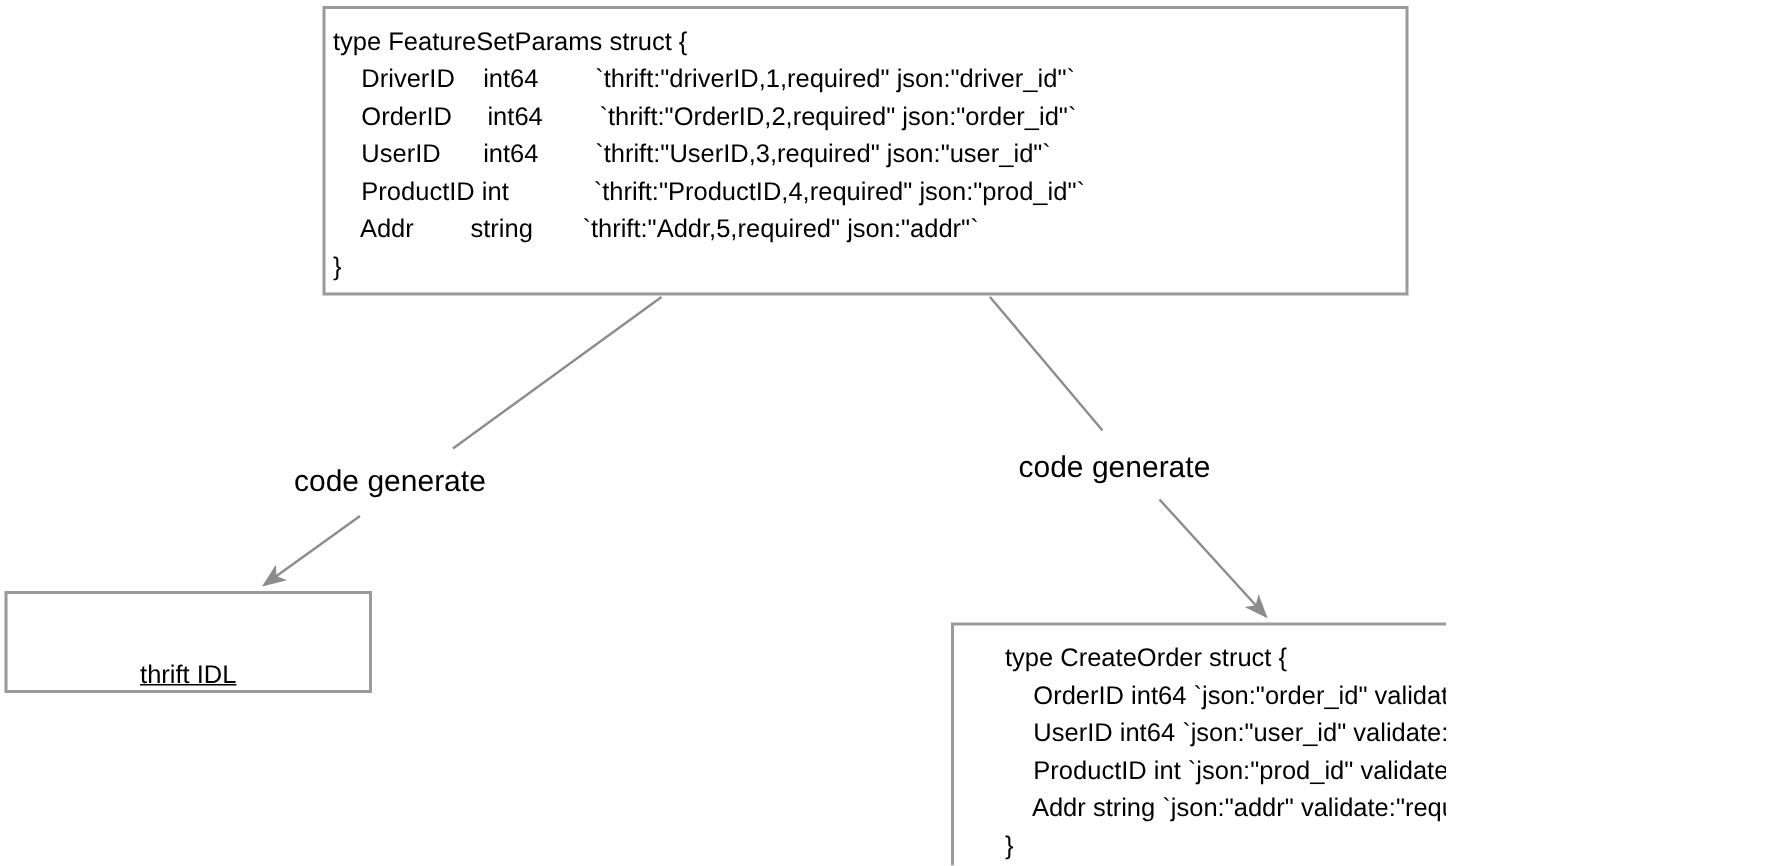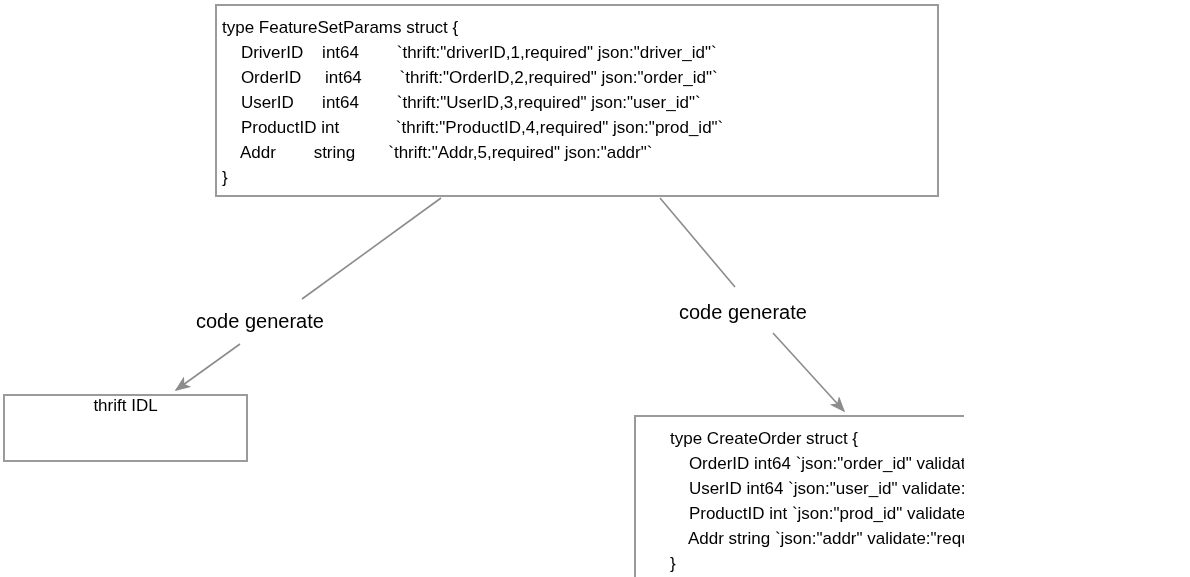--- a/index.html
+++ b/index.html
@@ -59,22 +59,23 @@
   #node-createorder .code-block {
     padding: 9px 0 0 6px;
     margin-left: 28px;
   }
   #node-thrift-idl {
     left: 3px;
     top: 394px;
     width: 245px;
     height: 68px;
     display: flex;
-    align-items: flex-start;
+    align-items: flex-end;
     justify-content: center;
+    text-decoration: underline;
   }
   #node-thrift-idl .node-label {
     font-size: 17px;
     line-height: 20px;
   }
   .edge-label {
     position: absolute;
     font-size: 20px;
     line-height: 20px;
     color: #000000;

